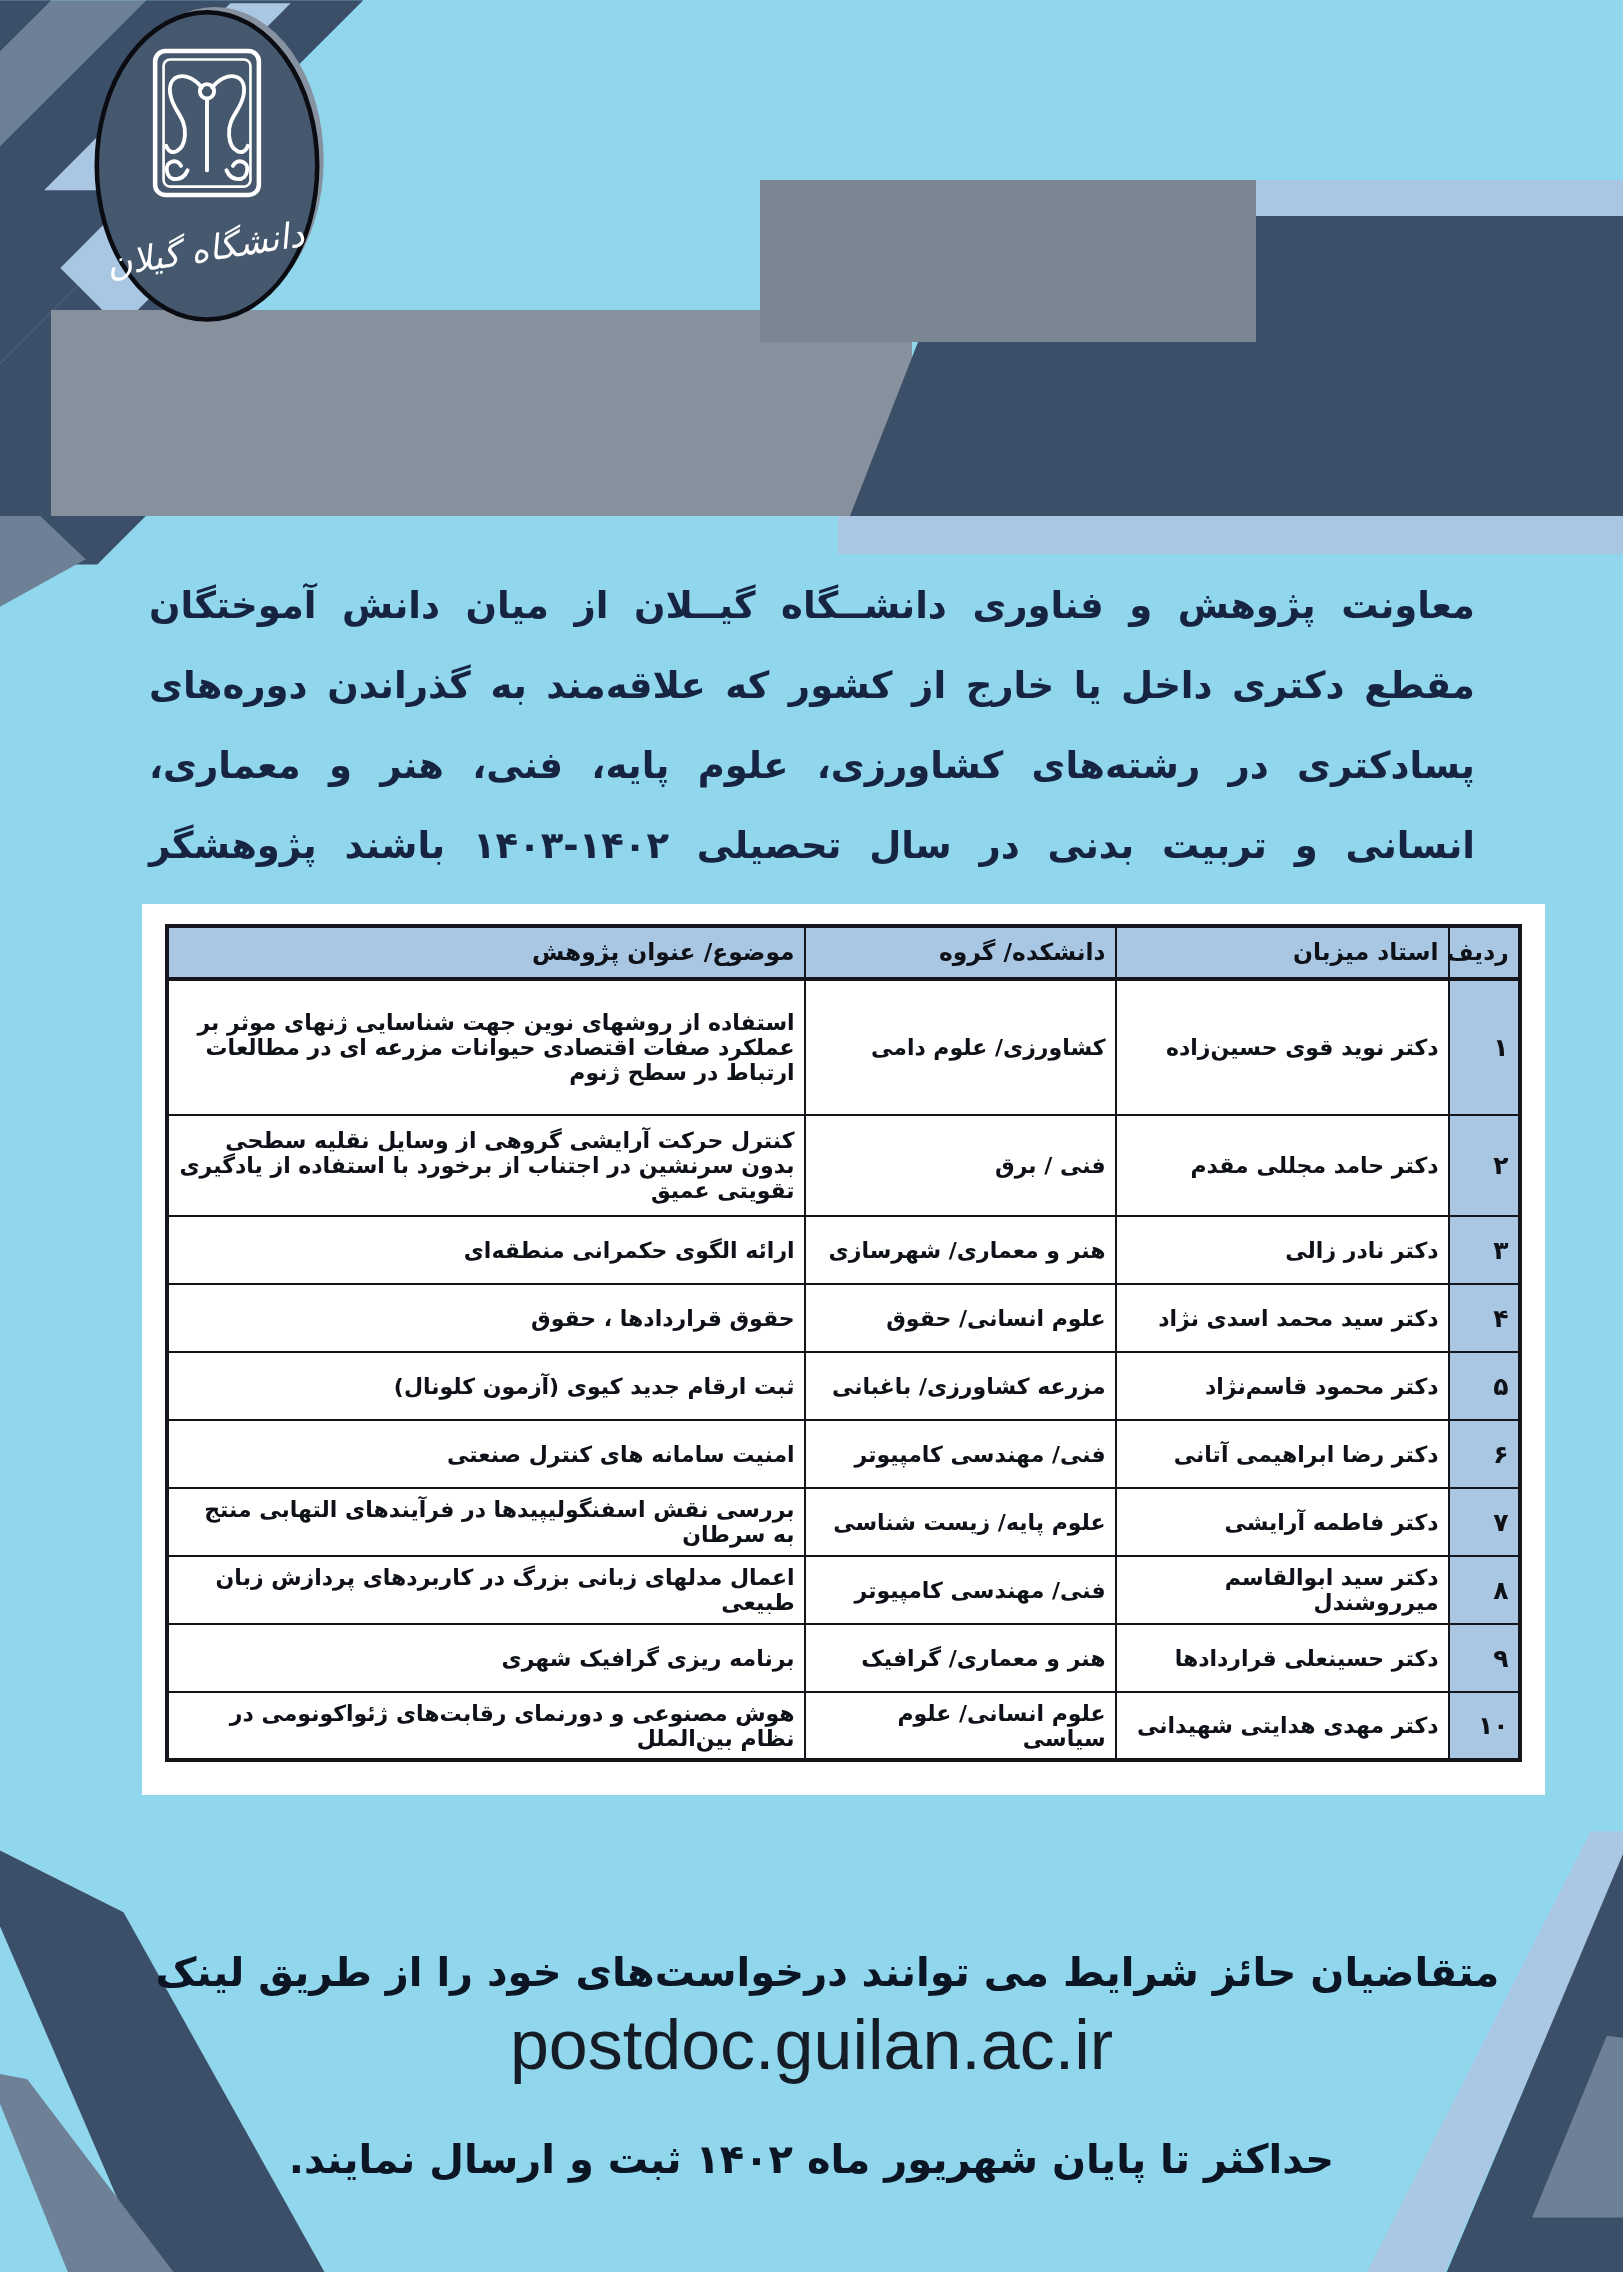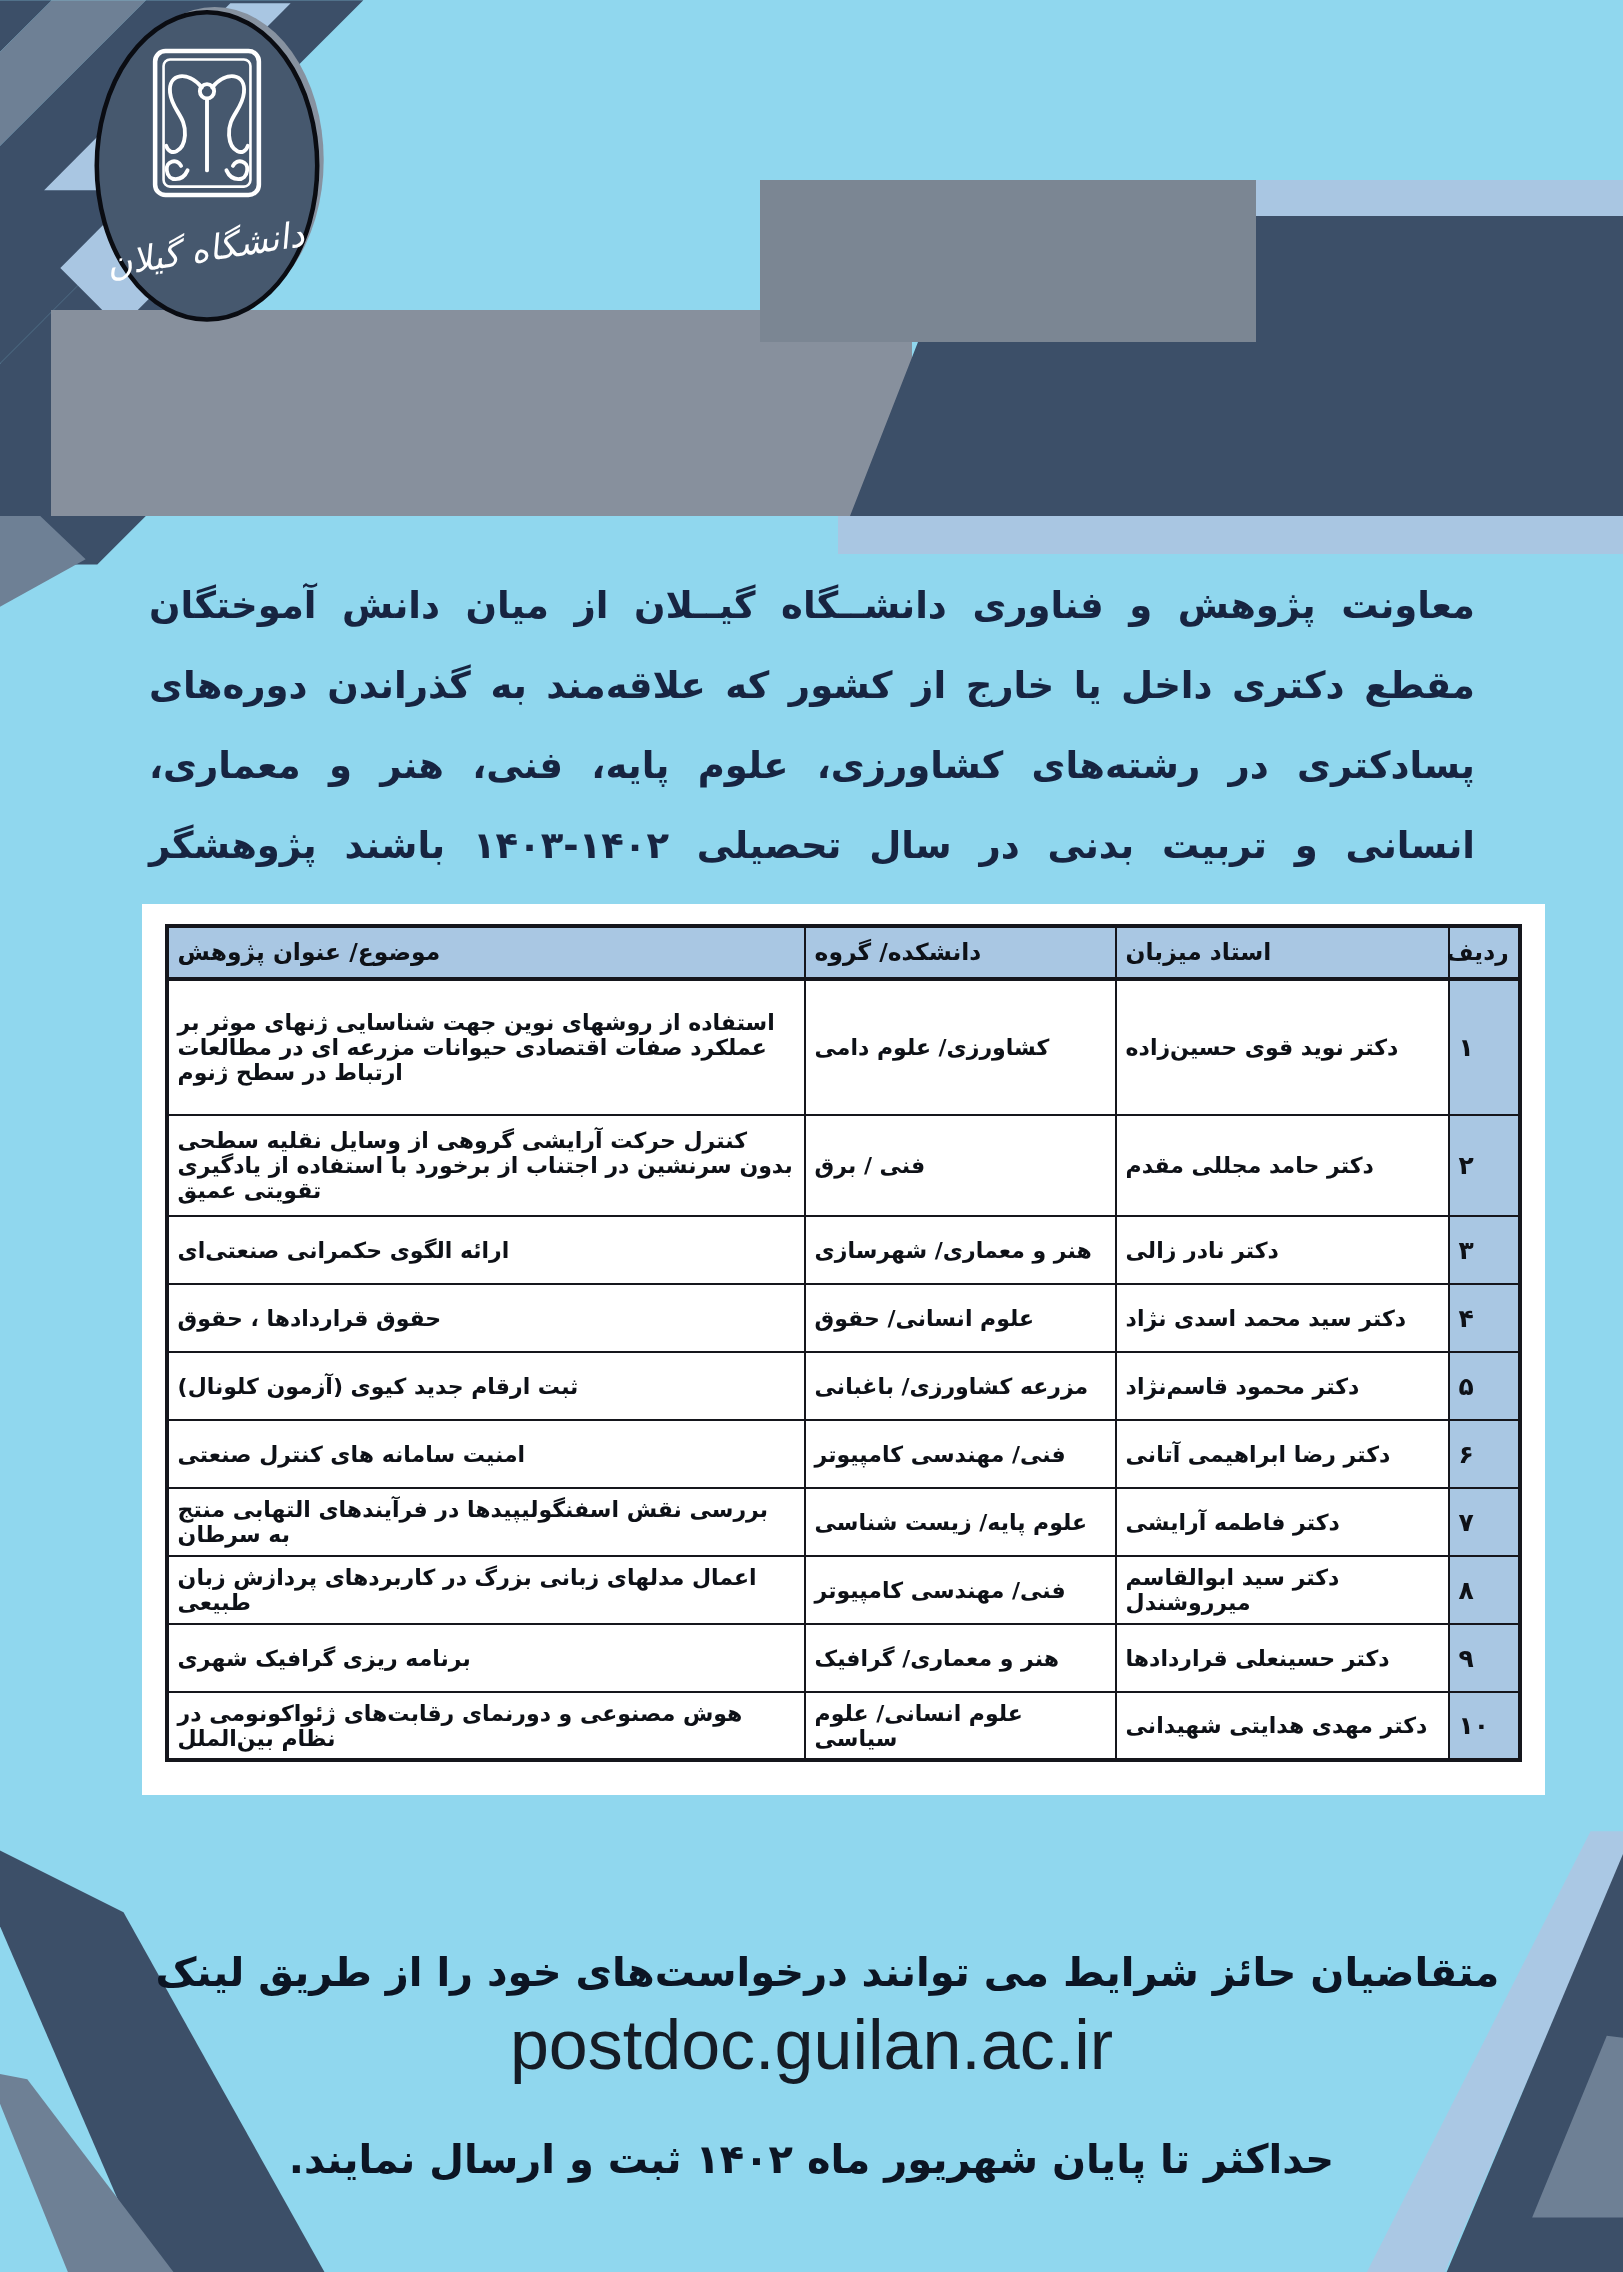--- a/index.html
+++ b/index.html
@@ -21,21 +21,21 @@
   .title-line .hl{color:#f2e835;margin:0 31px;}
 
   
   .intro{left:149px;top:566px;width:1326px;direction:rtl;text-align:justify;text-align-last:justify;
       font-size:37px;font-weight:bold;color:#172441;line-height:80px;z-index:2;}
 
   
   .table-panel{left:142px;top:904px;width:1403px;height:891px;background:#ffffff;z-index:2;}
   table.research{direction:rtl;border-collapse:collapse;margin:19.5px 23.4px;width:1356px;
       font-size:22px;font-weight:bold;color:#0e1117;table-layout:fixed;}
-  table.research th,table.research td{border:2.6px solid #15161c;text-align:left;vertical-align:middle;padding:3.9px 9px;}
+  table.research th,table.research td{border:2.6px solid #15161c;text-align:right;vertical-align:middle;padding:3.9px 9px;}
   table.research{border:4.5px solid #15161c;}
   table.research thead th{background:#a9c7e3;height:42px;font-size:23.4px;border-bottom:4.5px solid #15161c;}
   td.rownum{background:#a9c7e3;font-size:25px;}
   tbody tr:nth-child(1){height:136px;}
   tbody tr:nth-child(2){height:101px;}
   tbody tr:nth-child(n+3){height:68px;}
 
   
   .footer-line1{left:0;top:1949px;width:1623px;text-align:center;direction:rtl;
       font-size:40px;font-weight:bold;color:#0c1524;z-index:2;padding-left:16px;}
@@ -129,21 +129,21 @@
         <tr>
           <td class="rownum">۲</td>
           <td>دکتر حامد مجللی مقدم</td>
           <td>فنی / برق</td>
           <td>کنترل حرکت آرایشی گروهی از وسایل نقلیه سطحی بدون سرنشین در اجتناب از برخورد با استفاده از یادگیری تقویتی عمیق</td>
         </tr>
         <tr>
           <td class="rownum">۳</td>
           <td>دکتر نادر زالی</td>
           <td>هنر و معماری/ شهرسازی</td>
-          <td>ارائه الگوی حکمرانی صنعتی‌ای</td>
+          <td>ارائه الگوی حکمرانی منطقه‌ای</td>
         </tr>
         <tr>
           <td class="rownum">۴</td>
           <td>دکتر سید محمد اسدی نژاد</td>
           <td>علوم انسانی/ حقوق</td>
           <td>حقوق قراردادها ، حقوق</td>
         </tr>
         <tr>
           <td class="rownum">۵</td>
           <td>دکتر محمود قاسم‌نژاد</td>

